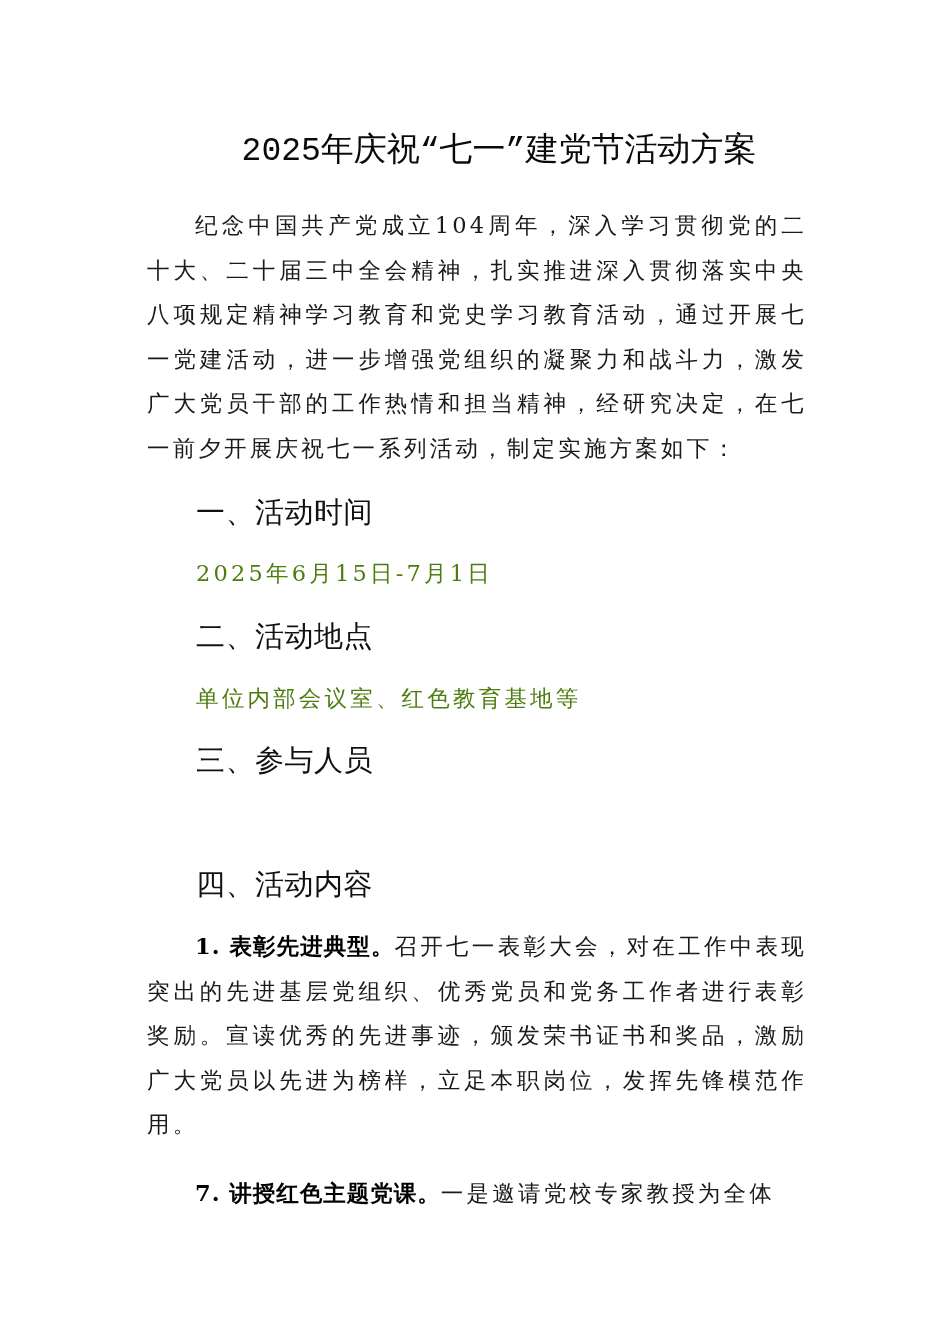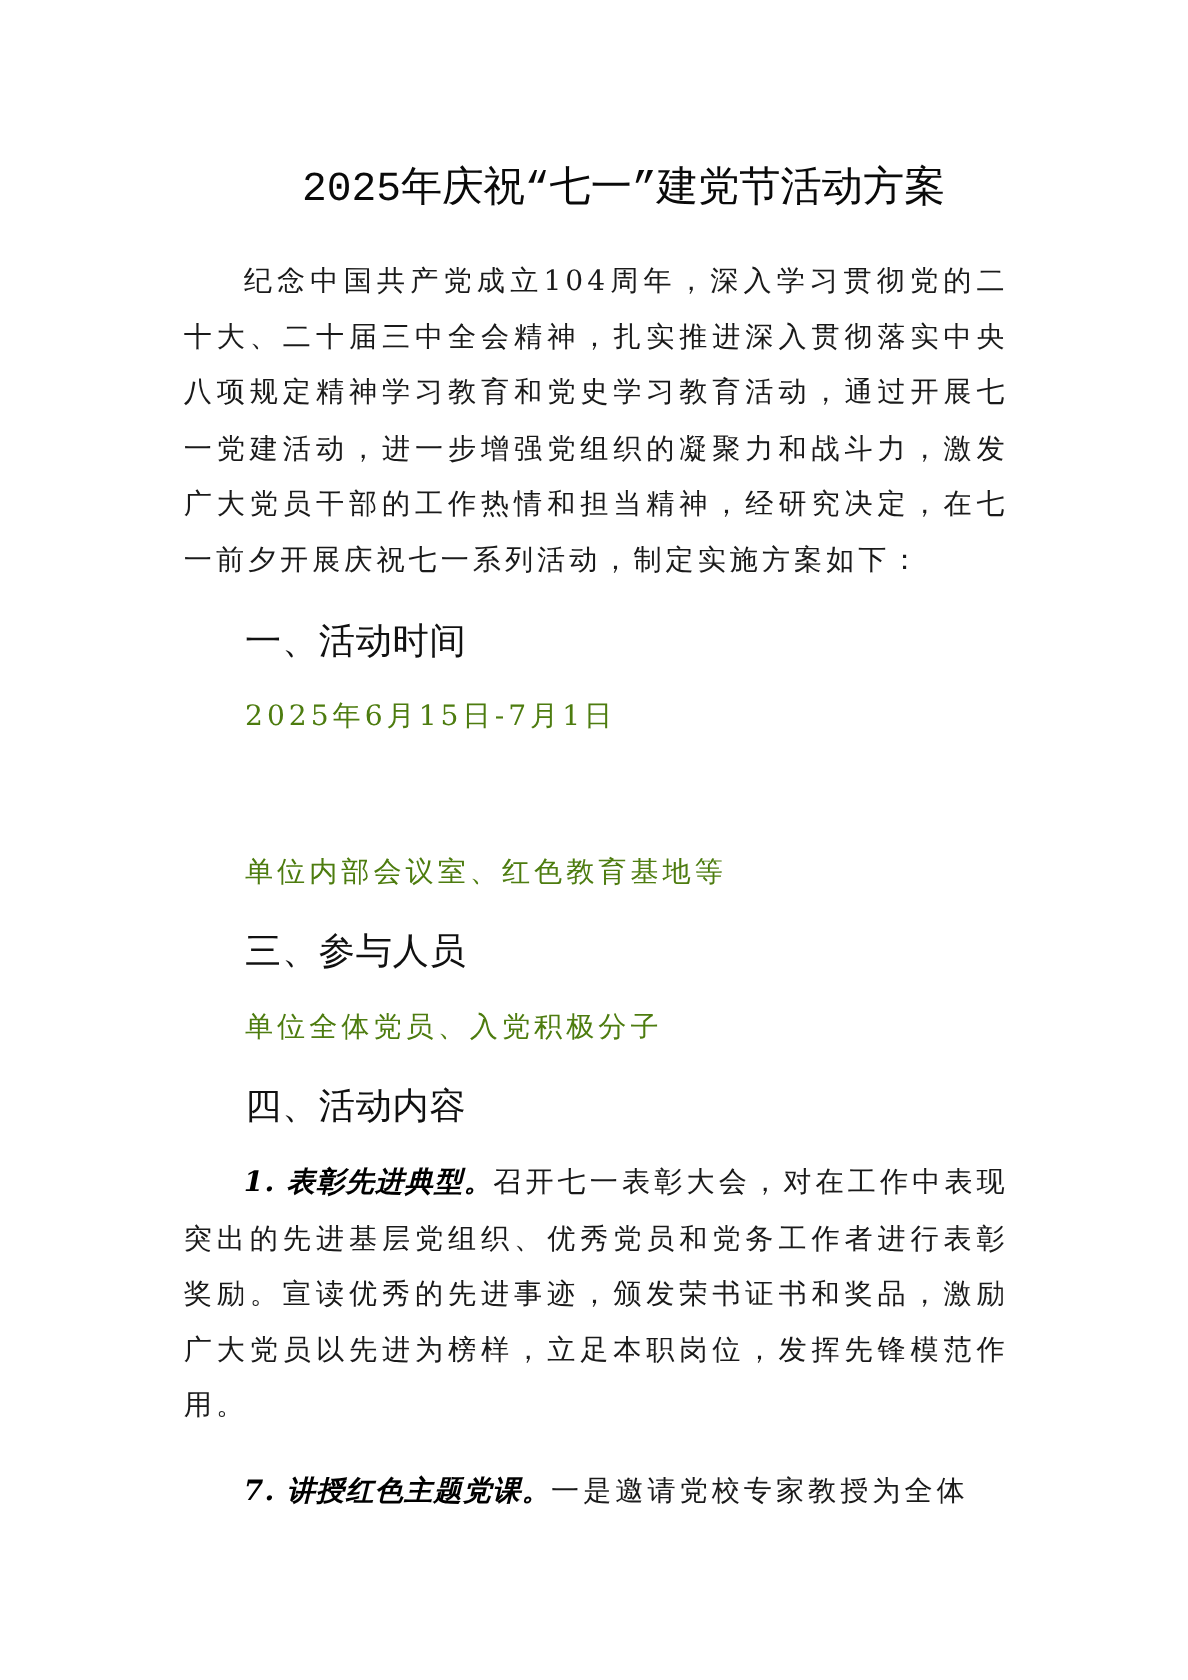--- a/index.html
+++ b/index.html
@@ -61,39 +61,38 @@
     left: 196px;
     font-size: 22.5px;
     line-height: 40px;
     letter-spacing: 3.2px;
     color: #4d7c0f;
   }
   .bold-lead {
     font-weight: bold;
     letter-spacing: 1px;
     color: #000000;
-    font-style: italic;
   }
 </style>
 </head>
 <body>
 
 <div class="page">
 
   <div class="title">2025年庆祝“七一”建党节活动方案</div>
 
   <div class="para indent" style="top:203px;">纪念中国共产党成立104周年，深入学习贯彻党的二十大、二十届三中全会精神，扎实推进深入贯彻落实中央八项规定精神学习教育和党史学习教育活动，通过开展七一党建活动，进一步增强党组织的凝聚力和战斗力，激发广大党员干部的工作热情和担当精神，经研究决定，在七一前夕开展庆祝七一系列活动，制定实施方案如下：</div>
 
   <div class="heading" style="top:492px;">一、活动时间</div>
   <div class="line" style="top:553px;">2025年6月15日-7月1日</div>
 
+  <div class="heading" style="top:616px;">二、活动地点</div>
   <div class="line" style="top:678px;">单位内部会议室、红色教育基地等</div>
 
   <div class="heading" style="top:740px;">三、参与人员</div>
-  <div class="line" style="top:802px;">单位全体党员、入党积极分子</div>
 
   <div class="heading" style="top:864px;">四、活动内容</div>
 
   <div class="para indent" style="top:924px;">
     <span class="bold-lead">1. 表彰先进典型。</span><span>召开七一表彰大会，对在工作中表现突出的先进基层党组织、优秀党员和党务工作者进行表彰奖励。宣读优秀的先进事迹，颁发荣书证书和奖品，激励广大党员以先进为榜样，立足本职岗位，发挥先锋模范作用。</span>
   </div>
 
   <div class="para indent" style="top:1171px;">
     <span class="bold-lead">7. 讲授红色主题党课。</span><span>一是邀请党校专家教授为全体</span>
   </div>

